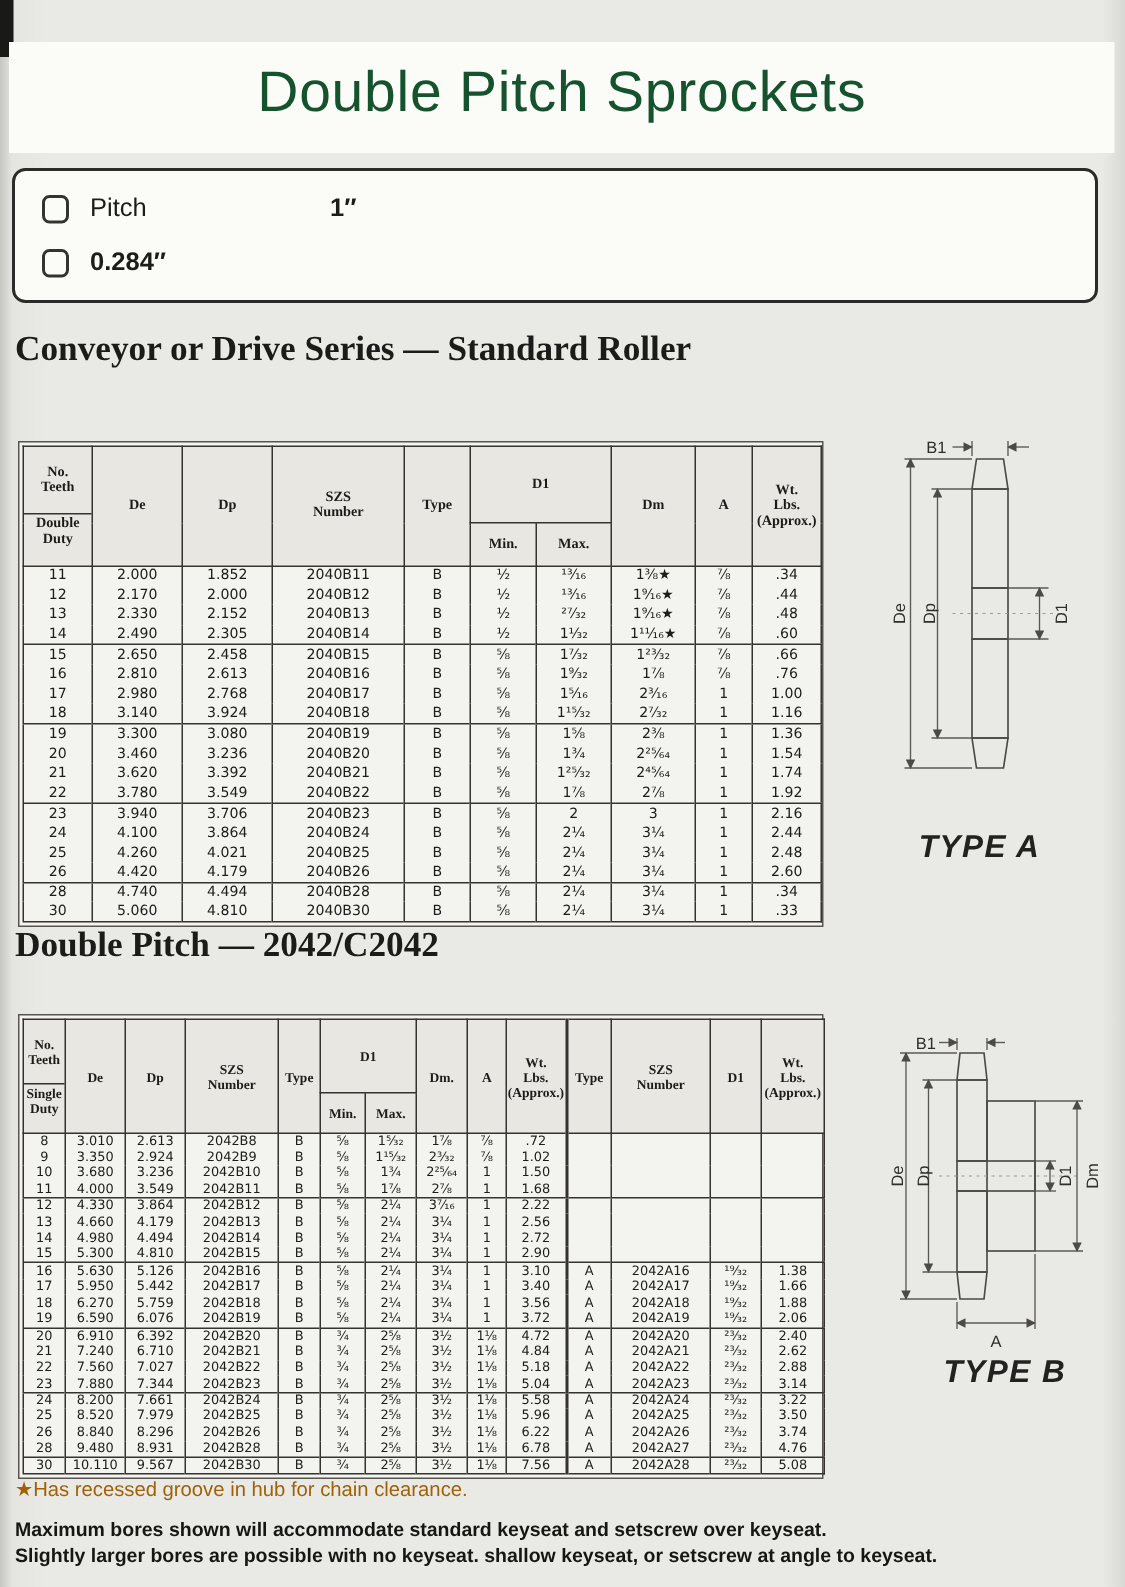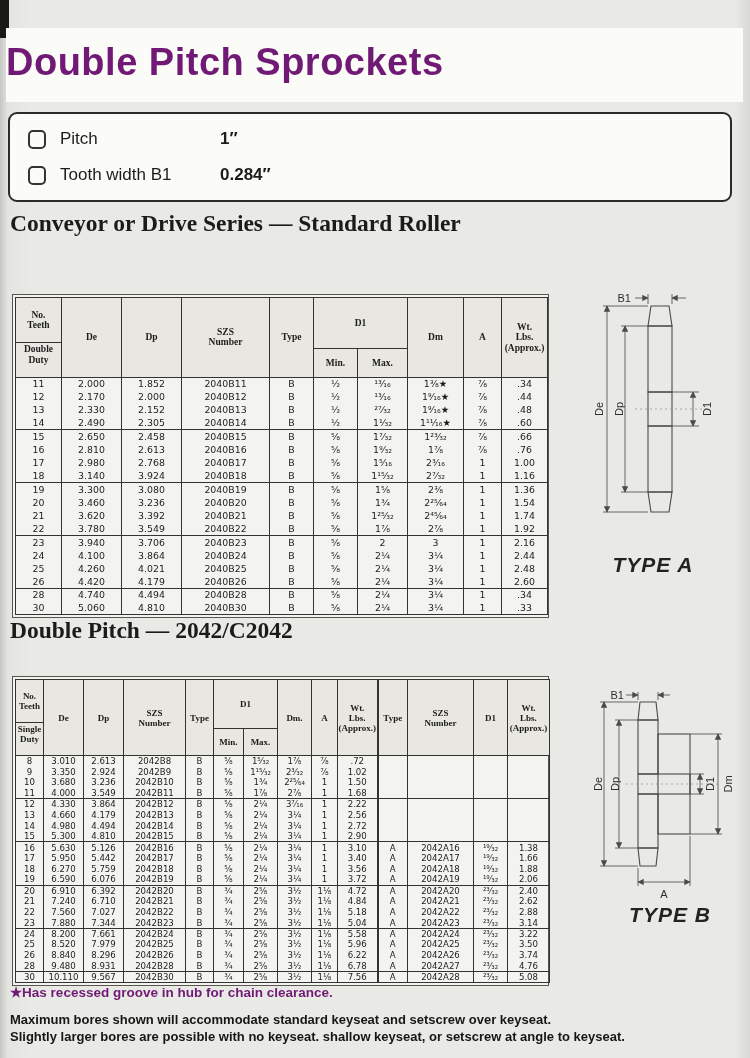--- a/index.html
+++ b/index.html
@@ -6,35 +6,35 @@
   body{
     width:750px;height:1058px;position:relative;overflow:hidden;
     background:linear-gradient(90deg,#c6c6c2 0,#e4e4e0 8px,#e9e9e5 30px,#e9e9e5 735px,#d8d8d4 750px);
     font-family:"Liberation Sans",sans-serif;color:#1c1c1a;
   }
   .abs{position:absolute;}
   
   .artifact-tl{left:0;top:0;width:9px;height:38px;background:#191917;}
   
   .title-band{left:6px;top:28px;width:737px;height:74px;background:#fbfbf8;}
-  .page-title{width:100%;text-align:left;margin:0;padding-top:13px;
-    font-size:38px;font-weight:bold;letter-spacing:.5px;color:#701a75;}
+  .page-title{width:100%;text-align:center;margin:0;padding-top:13px;
+    font-size:38px;font-weight:normal;letter-spacing:.5px;color:#14532d;}
   
   .spec-box{left:8px;top:112px;width:724px;height:90px;background:#fbfbf8;
     border:2.5px solid #2b2b29;border-radius:9px;box-sizing:border-box;}
   .spec-row{position:absolute;left:18px;display:flex;align-items:center;}
   .spec-row.r1{top:15px;}
   .spec-row.r2{top:51px;}
   .bullet{width:14px;height:15px;border:2px solid #34342f;border-radius:5px;background:transparent;margin-right:14px;}
   .spec-label{font-size:17px;font-weight:normal;width:160px;}
   .spec-value{font-size:17px;font-weight:bold;}
   
   .sec-title{left:10px;font-family:"Liberation Serif",serif;font-weight:bold;
     font-size:23.5px;line-height:27px;color:#1b1b19;}
-  .sec1{top:210px;} .sec2{top:617px;}
+  .sec1{top:220px;} .sec2{top:617px;}
   
   .tbl-wrap{background:#f3f3ef;border:1px solid #58554f;padding:2px;box-sizing:border-box;}
   .t1wrap{left:12px;top:294px;width:537px;}
   .t2wrap{left:12px;top:676px;width:537px;}
   table{border-collapse:collapse;table-layout:fixed;width:100%;border:1.5px solid #343330;}
   th{border:1px solid #343330;background:#e8e7e2;font-family:"Liberation Serif",serif;
      font-weight:bold;padding:0;vertical-align:middle;white-space:pre-line;}
   .t1 th{font-size:9.5px;line-height:10.5px;}
   .t2 th{font-size:9px;line-height:10px;}
   td{padding:0;text-align:center;vertical-align:middle;
@@ -51,41 +51,40 @@
   
   .diagram{overflow:visible;}
   .dia-line{stroke:#4c4a46;stroke-width:1.1;fill:none;}
   .dim{stroke:#5a5853;stroke-width:.9;fill:none;}
   .dia-label{font-family:"Liberation Sans",sans-serif;font-size:11px;fill:#2e2e2b;}
   .caption{font-style:italic;font-weight:bold;font-size:21px;letter-spacing:1px;
     text-align:center;color:#222220;}
   .capA{left:593px;top:553px;width:120px;}
   .capB{left:610px;top:903px;width:120px;}
   
-  .star-note{left:10px;top:984px;font-size:13.5px;font-weight:700;color:#701a75;}
+  .star-note{left:10px;top:984px;font-size:13.5px;font-weight:400;color:#a16207;}
   .notes{left:10px;top:1011px;font-size:13px;font-weight:600;line-height:17px;color:#161614;}
 </style>
 </head>
 <body>
 
 <div class="abs artifact-tl"></div>
 
 <div class="abs title-band">
   <h1 class="page-title">Double Pitch Sprockets</h1>
 </div>
 
 <div class="abs spec-box">
   <div class="spec-row r1">
     <span class="bullet"></span>
     <span class="spec-label">Pitch</span>
     <span class="spec-value">1″</span>
   </div>
   <div class="spec-row r2">
     <span class="bullet"></span>
-    <span class="spec-label">Tooth width B1</span>
     <span class="spec-value">0.284″</span>
   </div>
 </div>
 
 <div class="abs sec-title sec1">
   <div>Conveyor or Drive Series — Standard Roller</div>
 </div>
 
 <div class="abs tbl-wrap t1wrap">
   <table class="t1">

